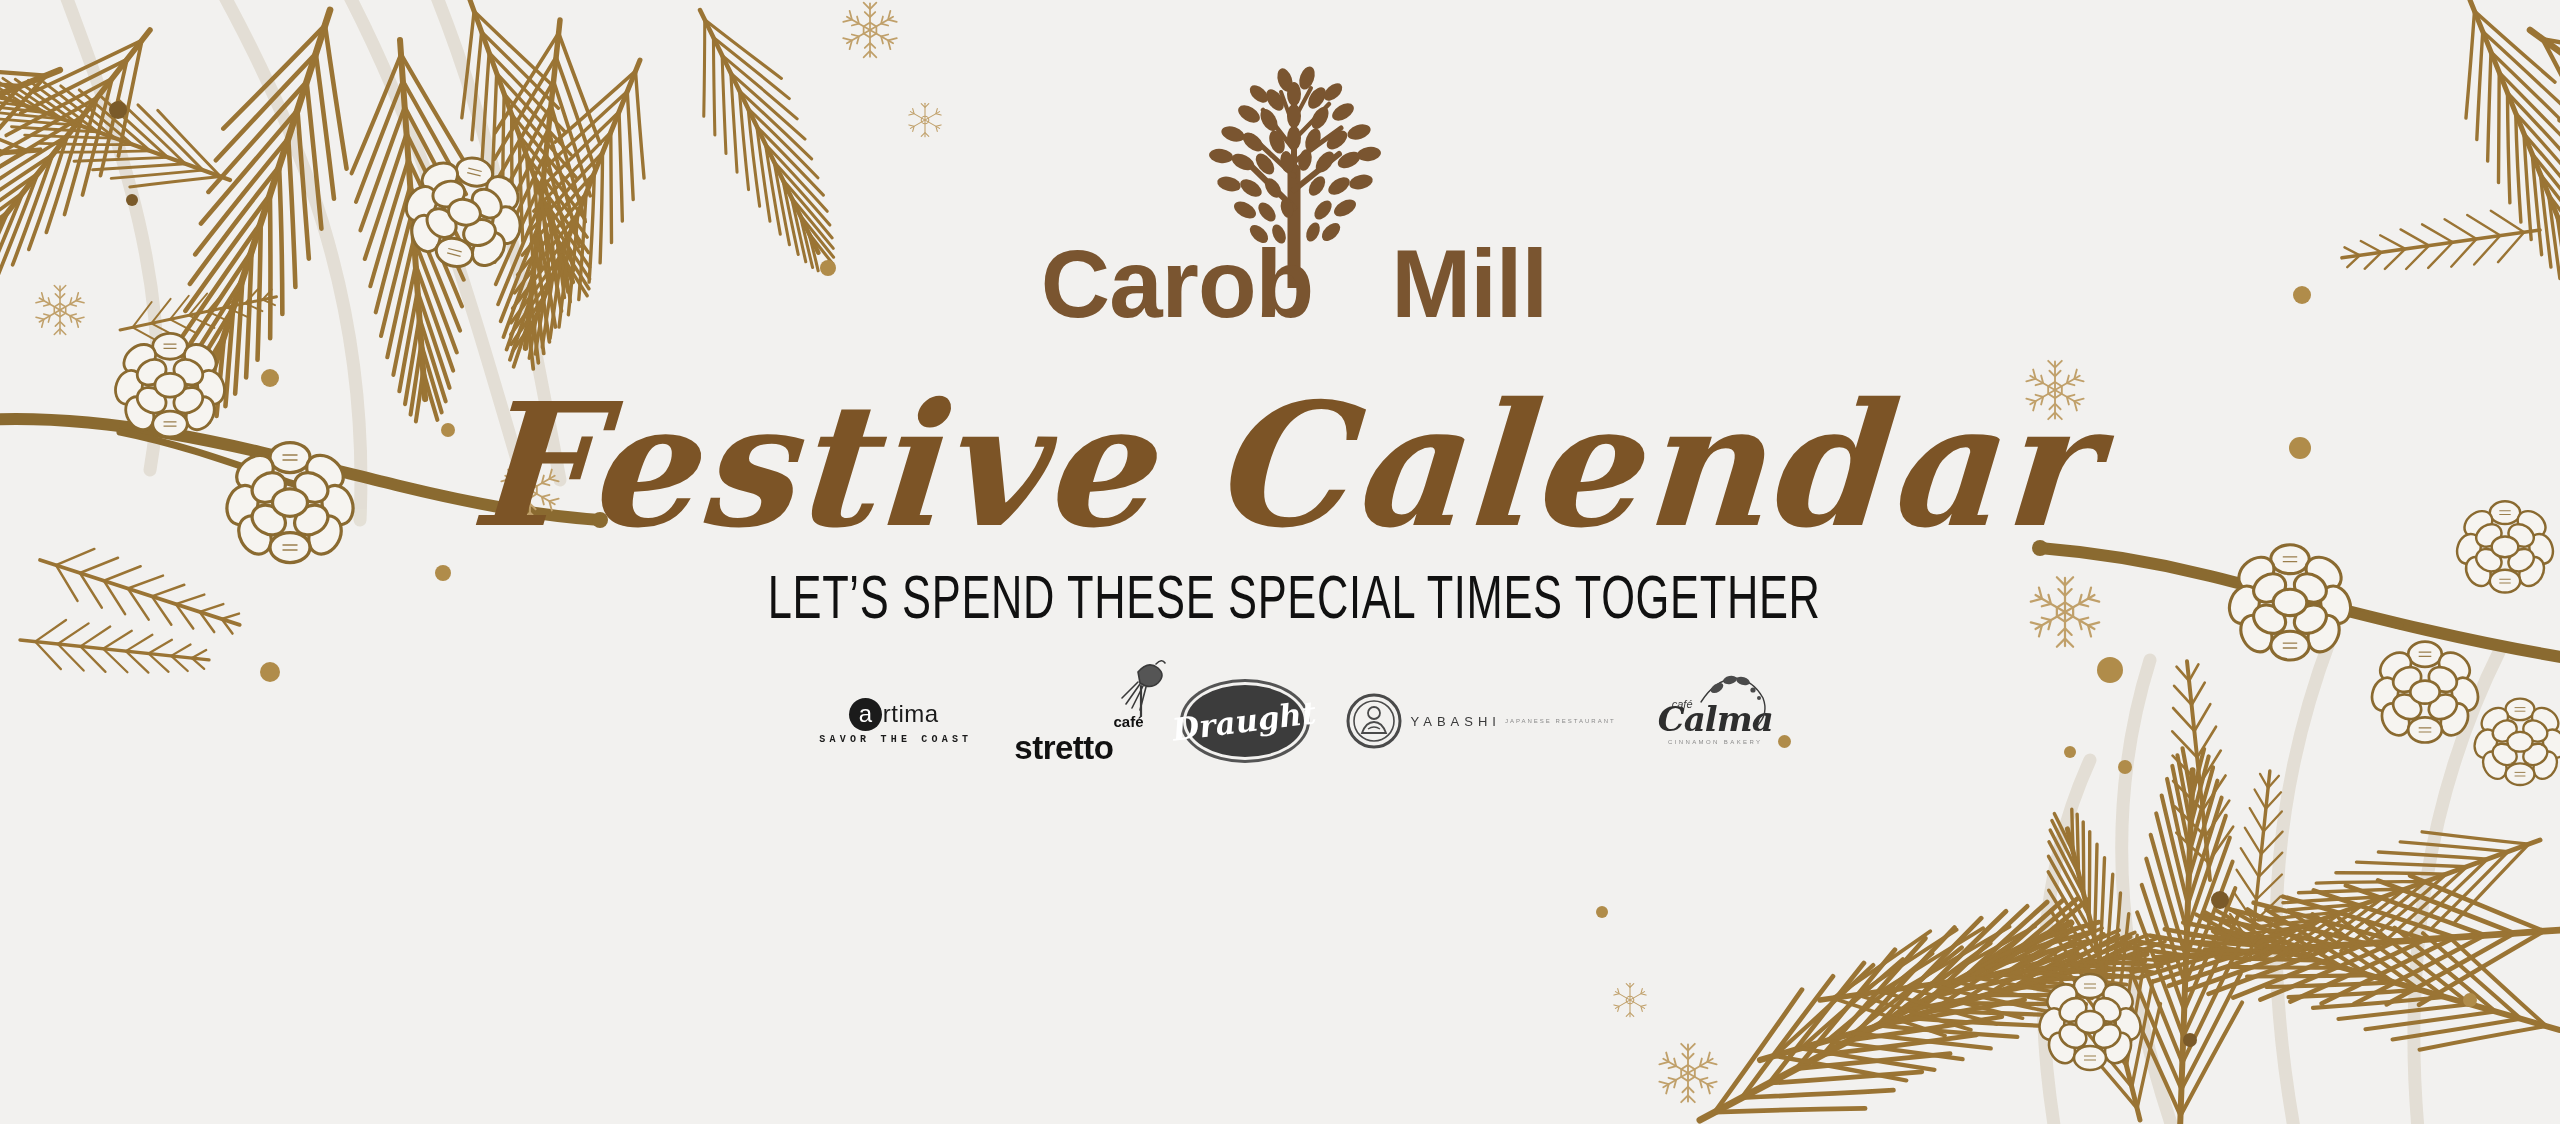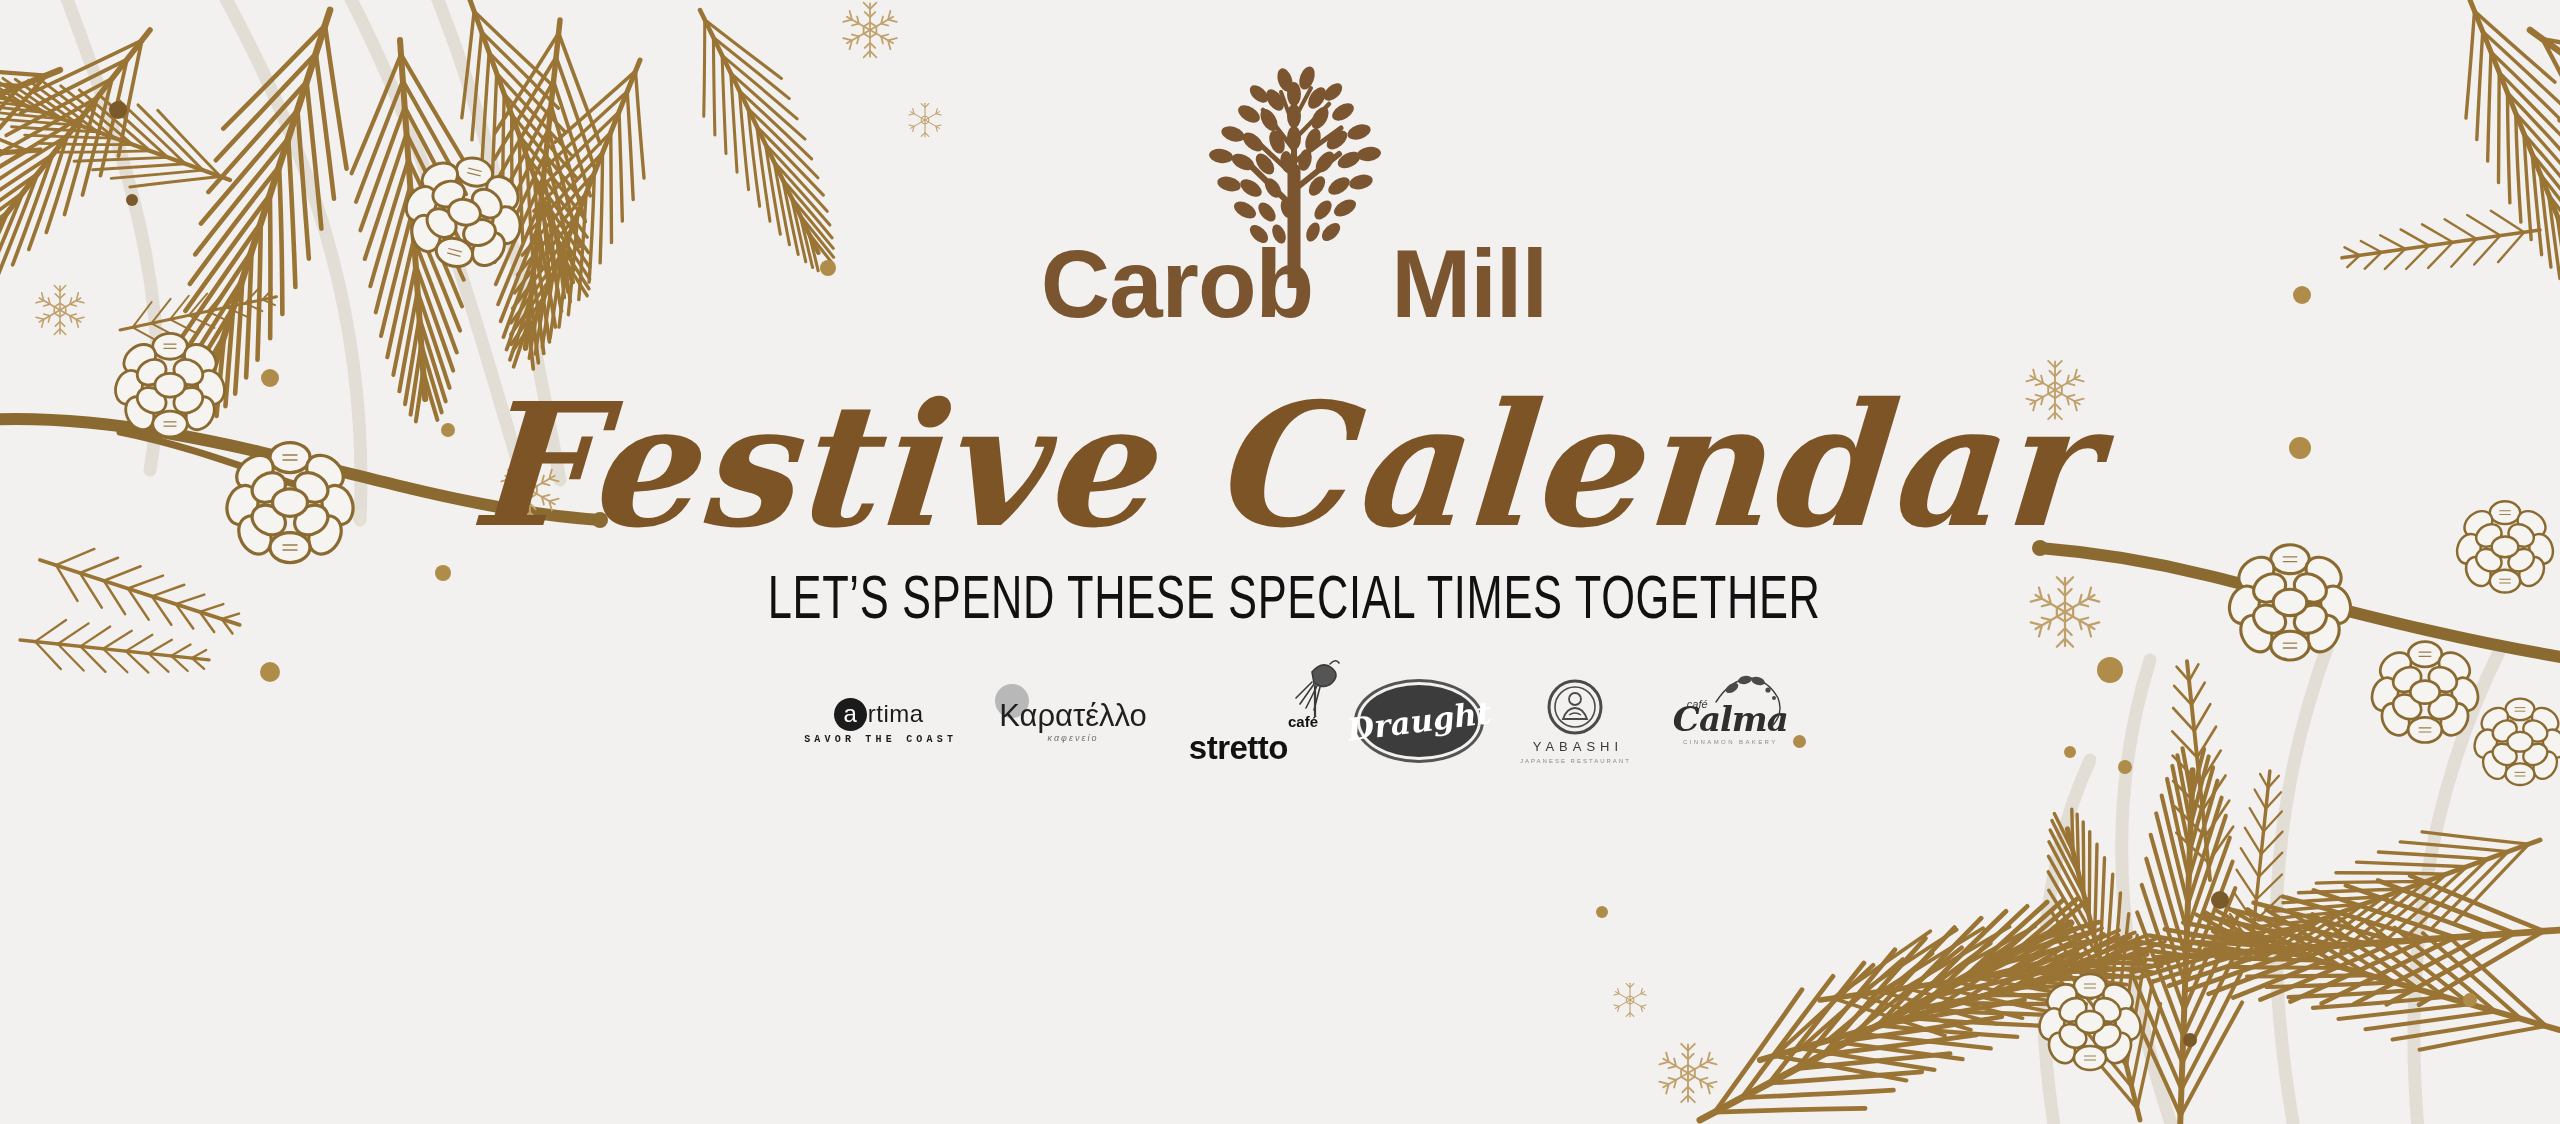--- a/index.html
+++ b/index.html
@@ -87,21 +87,21 @@
   .lg-draught .oval{
     width:118px;height:72px;border-radius:50%;
     background:#3c3c3c;display:flex;align-items:center;justify-content:center;
     box-shadow:0 0 0 3px #f2f1ef, 0 0 0 6px #545454;
   }
   .lg-draught .name{
     color:#fff;font-family:"DejaVu Serif",serif;font-style:italic;
     font-weight:700;font-size:31px;transform:rotate(-7deg);line-height:1;
   }
 
-  .lg-yabashi{flex-direction:column;gap:4px;}
+  .lg-yabashi{flex-direction:row;gap:4px;}
   .lg-yabashi .name{font-size:13px;color:#3a3a3a;letter-spacing:5px;text-indent:5px;}
   .lg-yabashi .tag{font-size:6px;color:#8a8a8a;letter-spacing:2px;}
 
   .lg-calma{position:relative;flex-direction:column;}
   .lg-calma .small{font-size:11px;color:#3a3a3a;font-style:italic;margin-bottom:-8px;align-self:flex-start;margin-left:14px;}
   .lg-calma .name{
     font-family:"DejaVu Serif",serif;font-style:italic;font-weight:700;
     font-size:34px;color:#2e2e2e;line-height:1;letter-spacing:-1px;
   }
   .lg-calma .tag{font-size:6px;color:#8a8a8a;letter-spacing:2.4px;margin-top:3px;}
@@ -417,25 +417,20 @@
     <div class="logos">
 
       <div class="logo lg-artima">
         <div class="row">
           <span class="disc">a</span>
           <span class="name">rtima</span>
         </div>
         <div class="tag">SAVOR THE COAST</div>
       </div>
 
-      <div class="logo lg-karatello">
-        <span class="blob"></span>
-        <div class="name"><span>Κ</span><span>αρατέλλο</span></div>
-        <div class="tag">καφενείο</div>
-      </div>
 
       <div class="logo lg-stretto">
         <svg class="bird" width="56" height="62" viewBox="0 0 56 62" xmlns="http://www.w3.org/2000/svg">
           <g stroke="#3a3a3a" fill="none" stroke-width="1.6" stroke-linecap="round">
             <path d="M24 16 q10 -12 20 -4 q8 7 0 15 q-8 7 -18 0 z" fill="#555"></path>
             <path d="M42 8 q6 -6 9 -1"></path>
             <path d="M24 26 L8 42 M26 28 L12 48 M29 30 L18 52 M32 31 L26 54"></path>
             <path d="M27 30 L27 60" stroke-width="2.2"></path>
           </g>
         </svg>

